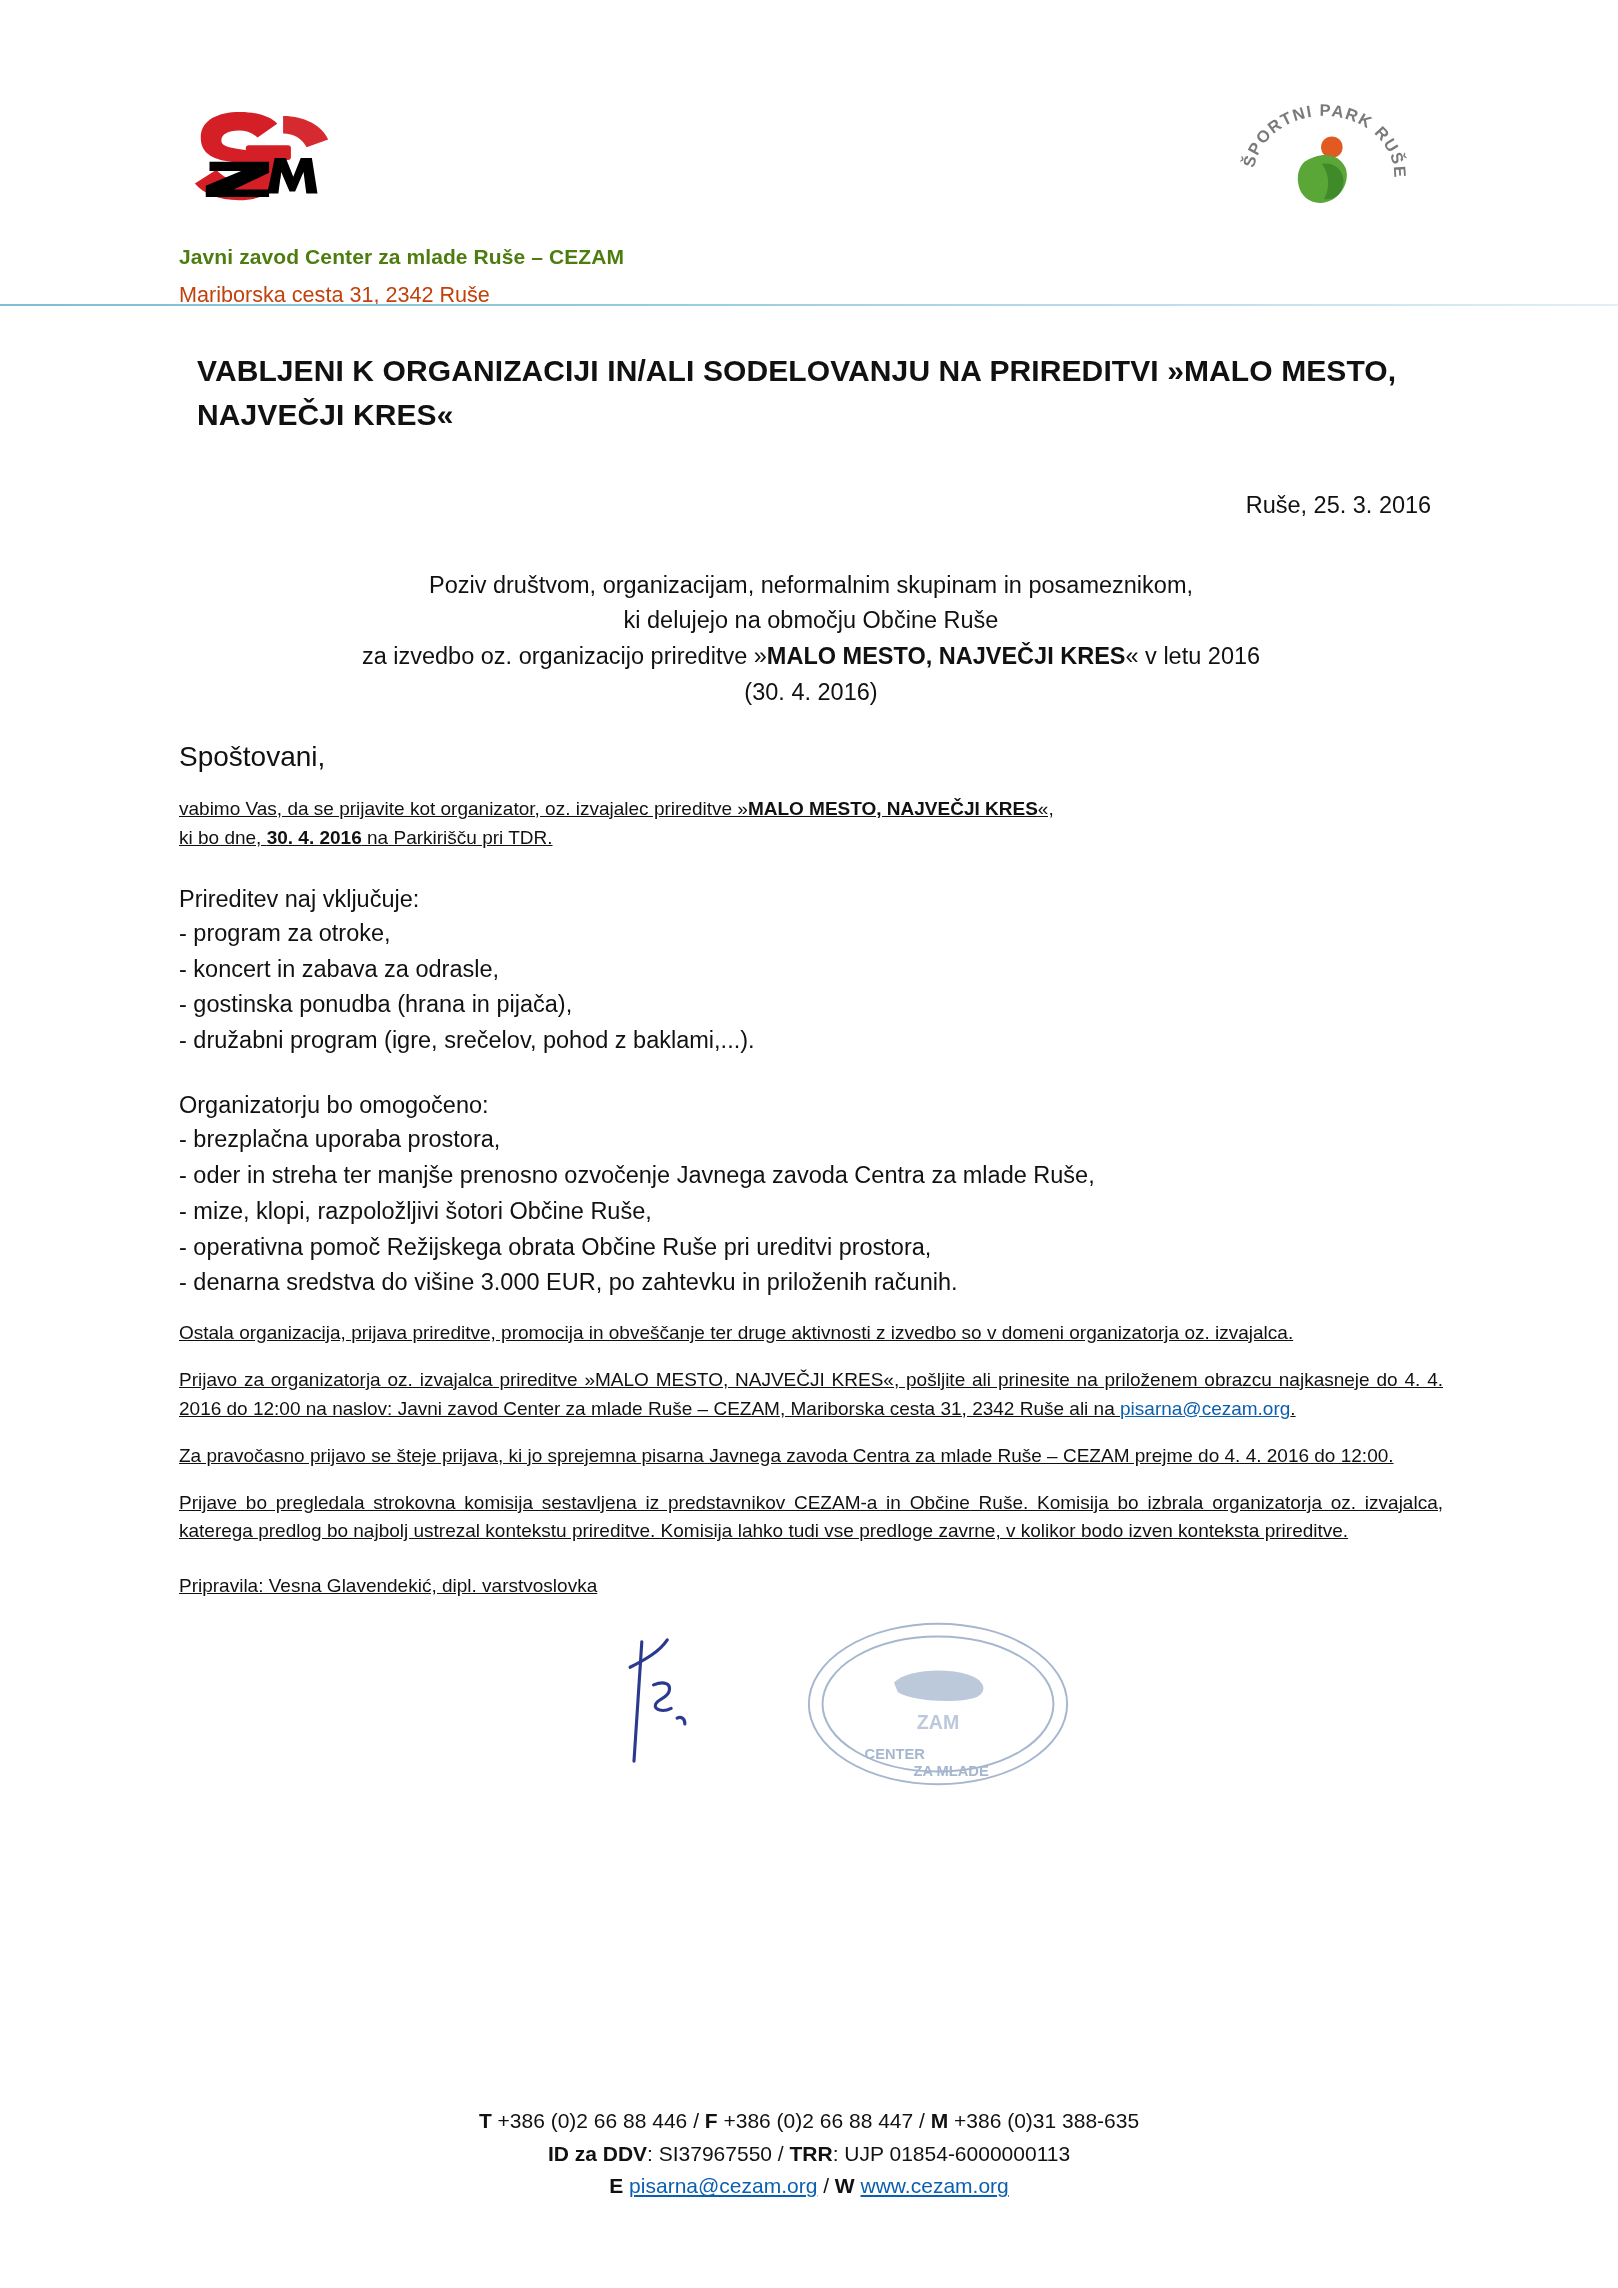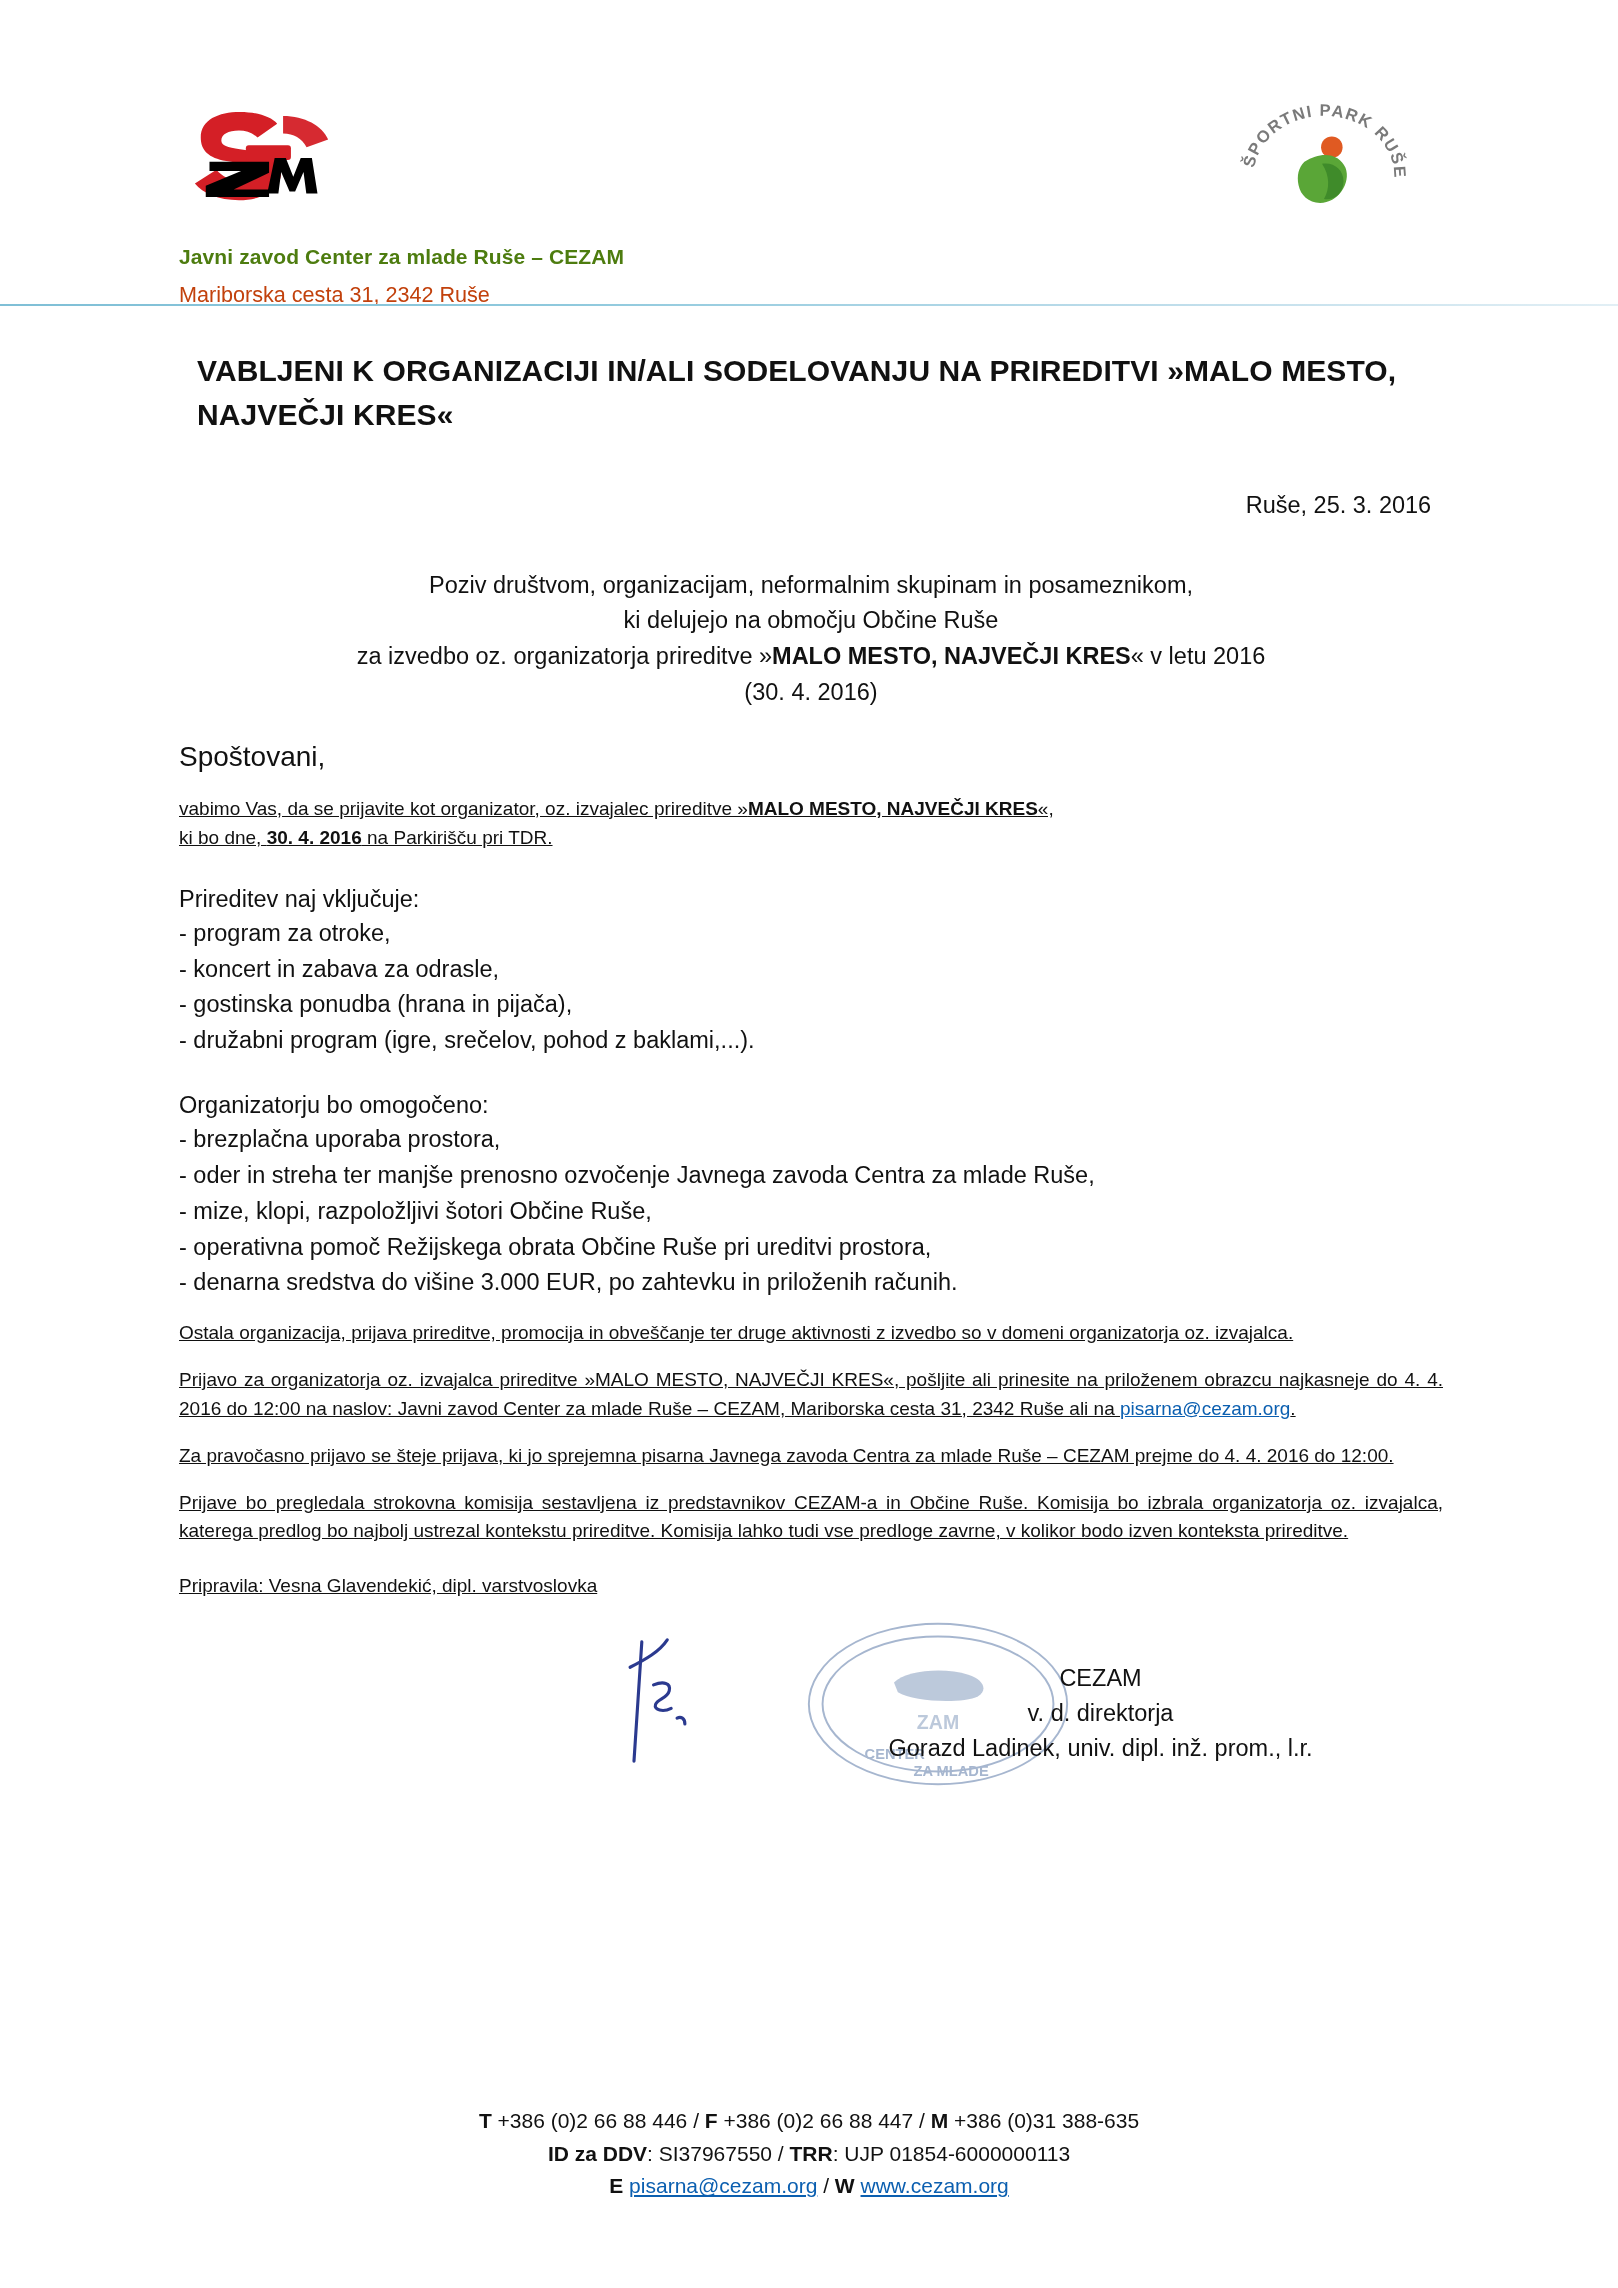--- a/index.html
+++ b/index.html
@@ -212,21 +212,21 @@
   <div class="content">
 
     <div class="doc-title">VABLJENI K ORGANIZACIJI IN/ALI SODELOVANJU NA PRIREDITVI »MALO MESTO, NAJVEČJI KRES«</div>
 
     <div class="date-line">Ruše,  25. 3. 2016</div>
 
     <div class="intro">
       <div>Poziv društvom, organizacijam, neformalnim skupinam in posameznikom,</div>
       <div>ki delujejo na območju Občine Ruše</div>
       <div>
-        <span>za izvedbo oz.  organizatorja prireditve »</span><span class="b">MALO MESTO, NAJVEČJI KRES</span><span>« v letu 2016</span>
+        <span>za izvedbo oz.  organizacijo prireditve »</span><span class="b">MALO MESTO, NAJVEČJI KRES</span><span>« v letu 2016</span>
       </div>
       <div>(30. 4. 2016)</div>
     </div>
 
     <div class="salutation">Spoštovani,</div>
 
     <p class="para">
       <span>vabimo Vas, da se prijavite kot organizator, oz. izvajalec prireditve »</span><span class="b">MALO MESTO, NAJVEČJI KRES</span><span>«,</span><br>
       <span>ki bo dne, </span><span class="b">30. 4. 2016</span><span> na Parkirišču pri TDR.</span>
     </p>
@@ -280,25 +280,20 @@
           </g>
           <g fill="#5e7ba8" opacity="0.75">
             <path d="M100,70 C112,58 150,54 176,62 C192,67 196,78 186,84 C170,92 120,90 104,80 Z"></path>
             <text x="145" y="118" text-anchor="middle" font-family="Liberation Sans, sans-serif" font-size="20" font-weight="bold">ZAM</text>
           </g>
           <text x="70" y="148" font-family="Liberation Sans, sans-serif" font-size="15" fill="#5e7ba8" font-weight="bold">CENTER</text>
           <text x="120" y="166" font-family="Liberation Sans, sans-serif" font-size="15" fill="#5e7ba8" font-weight="bold">ZA MLADE</text>
         </svg>
       </div>
 
-      <div class="sig-right">
-        <div>CEZAM</div>
-        <div>v. d. direktorja</div>
-        <div>Gorazd Ladinek, univ. dipl. inž. prom., l.r.</div>
-      </div>
     </div>
   </div>
 
   <div class="footer">
     <div>
       <span class="b">T</span><span> +386 (0)2 66 88 446 / </span><span class="b">F</span><span> +386 (0)2 66 88 447 / </span><span class="b">M</span><span> +386 (0)31 388-635</span>
     </div>
     <div>
       <span class="b">ID za DDV</span><span>: SI37967550 / </span><span class="b">TRR</span><span>: UJP 01854-6000000113</span>
     </div>

